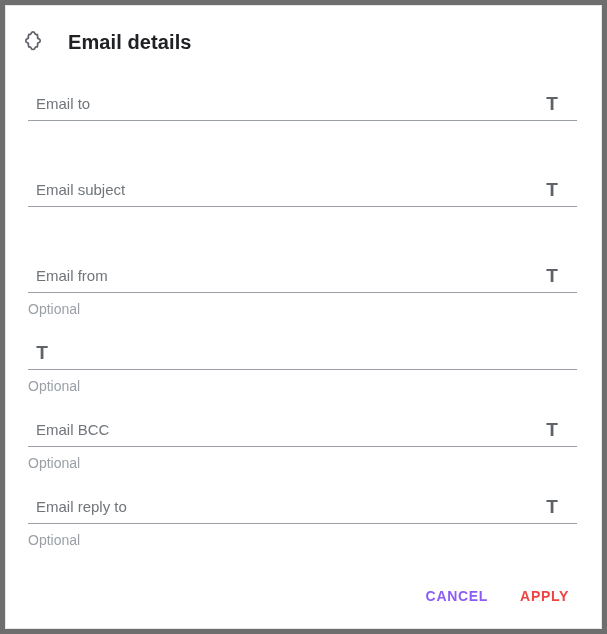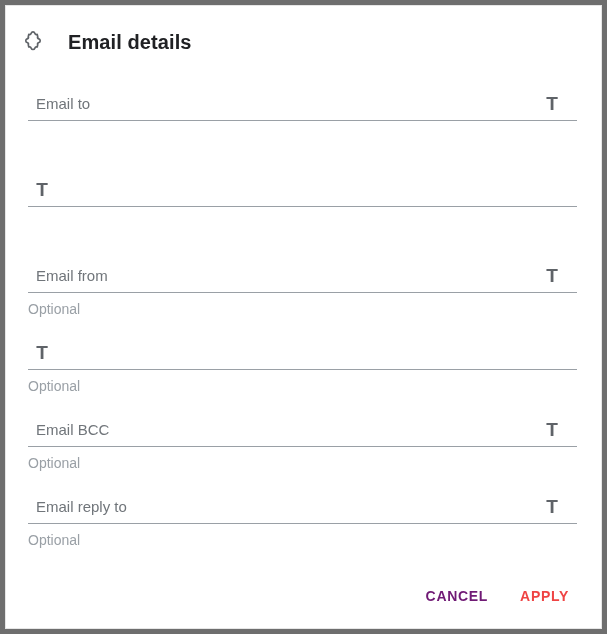--- a/index.html
+++ b/index.html
@@ -123,21 +123,21 @@
     background: none;
     border: none;
     font-family: "Liberation Sans", sans-serif;
     font-size: 14px;
     font-weight: bold;
     letter-spacing: 0.7px;
     padding: 8px 10px;
     cursor: pointer;
     line-height: 1;
   }
-  .btn-cancel { color: #701a75; }
+  .btn-cancel { color: #8b5cf6; }
   .btn-apply  { color: #ef4444; margin-left: 12px; }
 </style>
 </head>
 <body>
 
 <div class="dialog">
 
   <div class="dialog-header">
     <span class="header-icon">
       <svg width="24" height="24" viewBox="0 0 24 24" fill="none" stroke="#5f6368" stroke-width="1.7" stroke-linejoin="round" stroke-linecap="round">
@@ -152,20 +152,21 @@
     <div class="field gap-plain">
       <div class="field-row">
         <span class="field-label">Email to</span>
         <span class="field-type-icon">T</span>
       </div>
       <div class="field-hint empty"></div>
     </div>
 
     <div class="field gap-plain">
       <div class="field-row">
+        <span class="field-label">Email subject</span>
         <span class="field-type-icon">T</span>
       </div>
       <div class="field-hint empty"></div>
     </div>
 
     <div class="field gap-hint">
       <div class="field-row">
         <span class="field-label">Email from</span>
         <span class="field-type-icon">T</span>
       </div>

